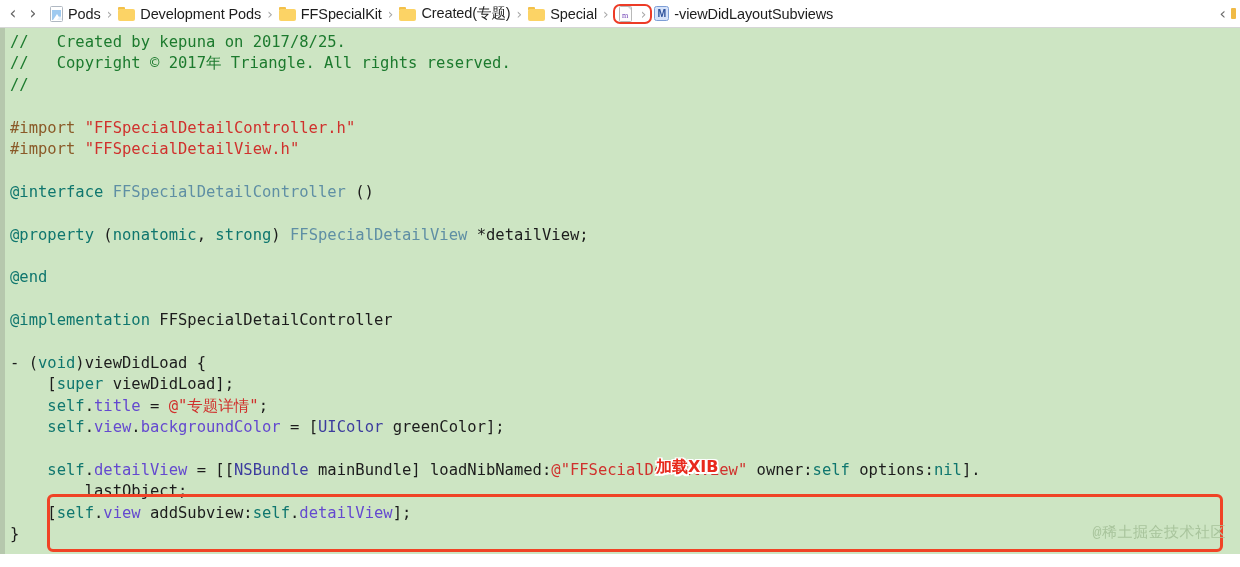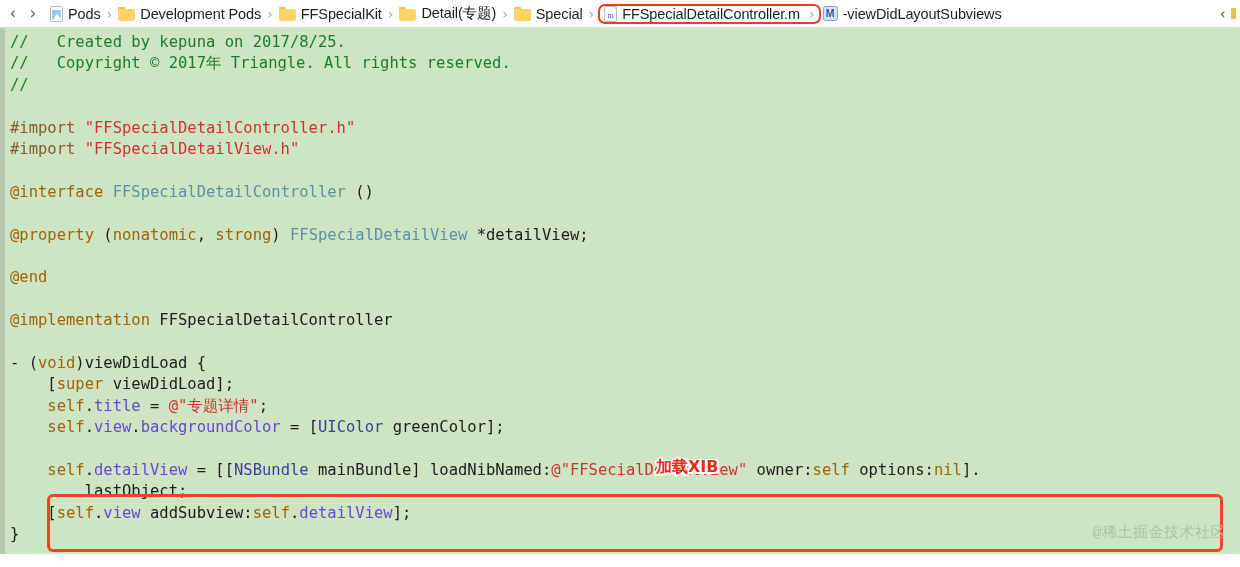--- a/index.html
+++ b/index.html
@@ -201,21 +201,21 @@
     padding-top: 4px;
     white-space: pre;
     letter-spacing: 0px;
   }
   .ln { height: 21.4px; padding-left: 5px; }
 
   
   .c-comment  { color: #1c7a2e; }
   .c-pre      { color: #8a5a28; }
   .c-str      { color: #d0312d; }
-  .c-kw       { color: #a16207; }
+  .c-kw       { color: #0f766e; }
   .c-type     { color: #5f8fa4; }
   .c-prop     { color: #6449cf; }
   .c-cls      { color: #3c3c9e; text-align: right; }
   .c-plain    { color: #1c1c1c; }
 
   
   #hl-box {
     position: absolute;
     left: 47px;
     top: 466px;
@@ -292,39 +292,38 @@
         </span>
       <span class="crumb-label">FFSpecialKit</span>
     </div>
     <span class="sep">›</span>
 
     <div class="crumb">
       <span class="icn folder-icon">
           <span class="tab"></span>
           <span class="body"></span>
         </span>
-      <span class="crumb-label">Detail(专题)</span>
+      <span class="crumb-label">Created(专题)</span>
     </div>
     <span class="sep">›</span>
 
     <div class="crumb">
       <span class="icn folder-icon">
           <span class="tab"></span>
           <span class="body"></span>
         </span>
       <span class="crumb-label">Special</span>
     </div>
     <span class="sep">›</span>
 
     <div class="crumb highlighted">
       <span class="icn doc-icon">
         <span class="fold"></span>
         <span class="m">m</span>
       </span>
-      <span class="crumb-label">FFSpecialDetailController.m</span>
       <span class="sep">›</span>
     </div>
 
     <div class="crumb">
       <span class="icn sym-icon">M</span>
       <span class="crumb-label">-viewDidLayoutSubviews</span>
     </div>
 
   </div>
 

